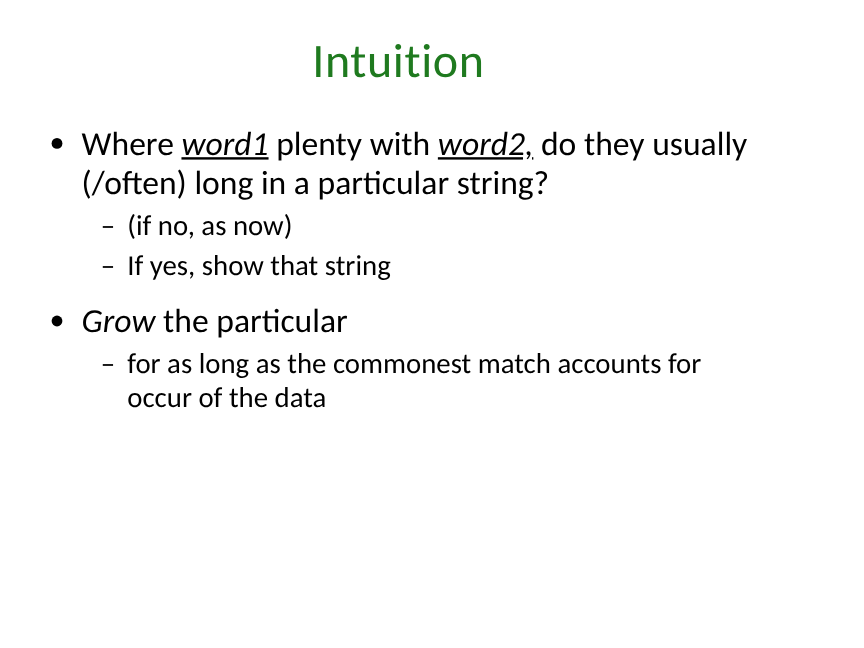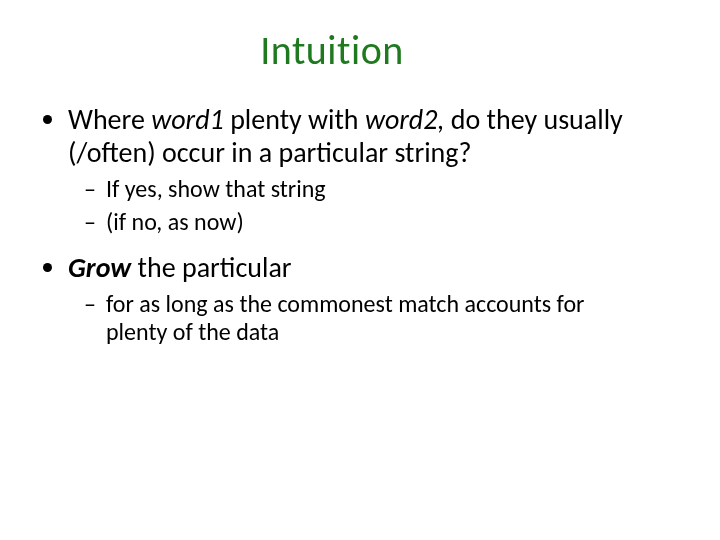--- a/index.html
+++ b/index.html
@@ -44,39 +44,39 @@
     font-size: 24px;
     line-height: 1.2;
     margin-bottom: 4px;
     position: relative;
   }
   ul.level2 > li::before {
     content: "–";
     position: absolute;
     left: -22px;
   }
-  .italic { font-style: italic; }
-  .bold-italic { font-style: italic; font-weight: 700; }
+  .italic { font-style: italic; text-decoration: underline; }
+  .bold-italic { font-style: italic; font-weight: 400; }
 </style>
 </head>
 <body>
 
 <div class="slide">
 
   <div class="title">Intuition</div>
 
   <ul class="level1">
     <li>
-      <span>Where </span><span class="italic">word1</span><span> plenty with </span><span class="italic">word2,</span><span> do they usually (/often) occur in a particular string?</span>
+      <span>Where </span><span class="italic">word1</span><span> plenty with </span><span class="italic">word2,</span><span> do they usually (/often) long in a particular string?</span>
       <ul class="level2">
+        <li>(if no, as now)</li>
         <li>If yes, show that string</li>
-        <li>(if no, as now)</li>
       </ul>
     </li>
     <li>
       <span class="bold-italic">Grow </span><span> the particular</span>
       <ul class="level2">
-        <li>for as long as the commonest match accounts for plenty of the data</li>
+        <li>for as long as the commonest match accounts for occur of the data</li>
       </ul>
     </li>
   </ul>
 
 </div>
 
 </body></html>

